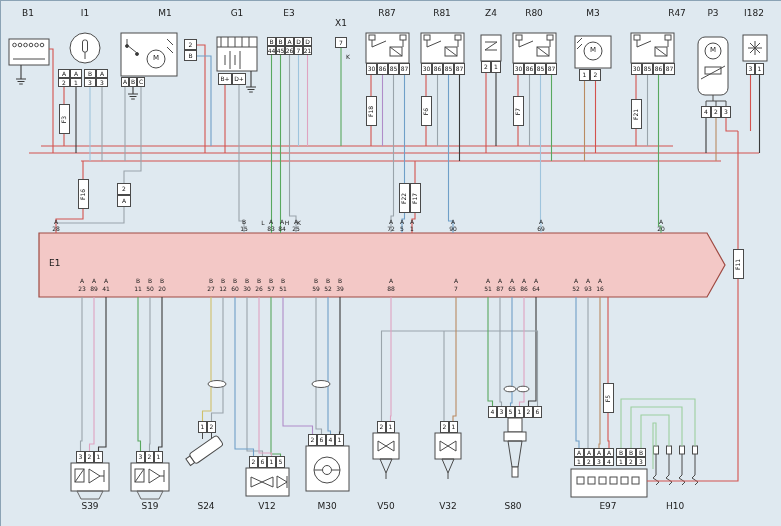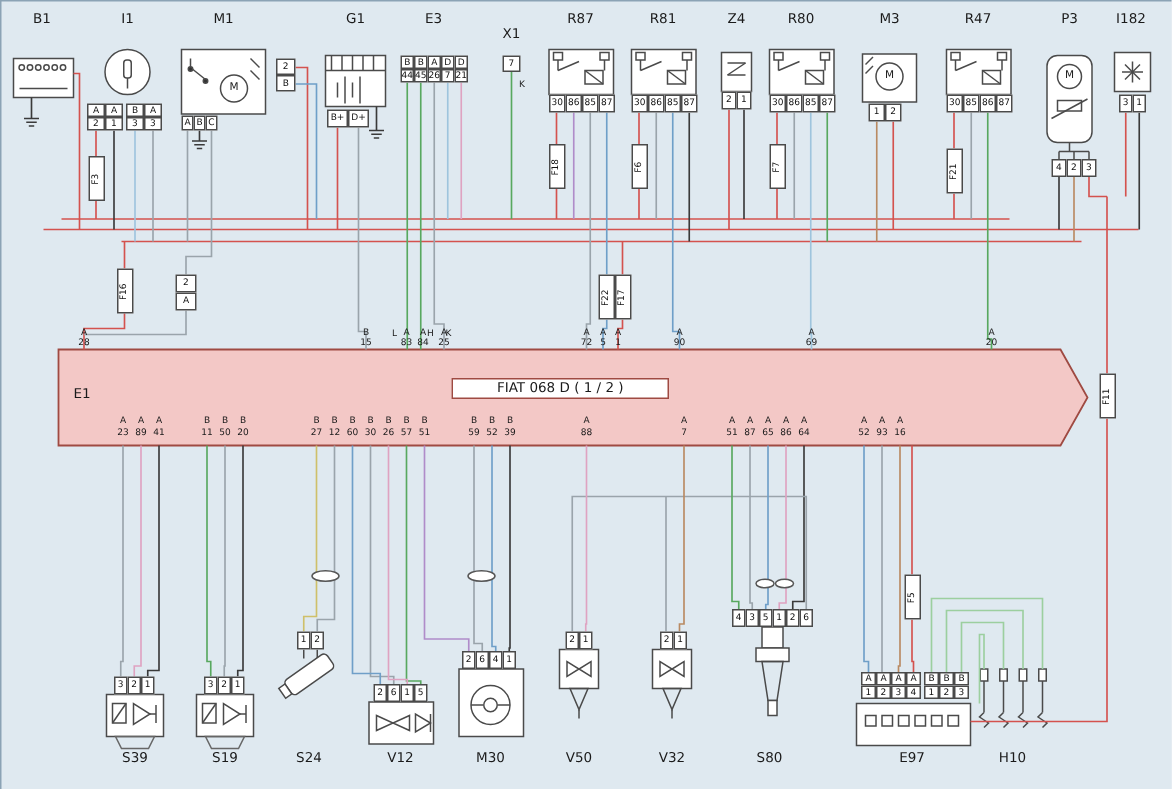--- a/index.html
+++ b/index.html
@@ -320,34 +320,33 @@
         <line x1="246.5" y1="88.5" x2="253.5" y2="88.5" stroke="#3a3a3a" stroke-width="1"></line>
         <line x1="248.2" y1="91" x2="251.8" y2="91" stroke="#3a3a3a" stroke-width="1"></line>
       </g>
       <g>
         <ellipse cx="216" cy="383" rx="9" ry="3.5" fill="#fff" stroke="#555"></ellipse>
         <ellipse cx="320" cy="383" rx="9" ry="3.5" fill="#fff" stroke="#555"></ellipse>
         <ellipse cx="509" cy="388" rx="6" ry="2.8" fill="#fff" stroke="#555"></ellipse>
         <ellipse cx="522" cy="388" rx="6" ry="2.8" fill="#fff" stroke="#555"></ellipse>
       </g>
     </svg>
-  <div class="ecu-title">FIAT 068 D ( 1 / 2 )</div>
   <div class="ecu-id">E1</div>
 <div class="lbl" style="left: 27px; top: 7px;">B1</div>
     <div class="lbl" style="left: 84px; top: 7px;">I1</div>
-    <div class="lbl" style="left: 148px; top: 7px;">M1</div>
+    <div class="lbl" style="left: 164px; top: 7px;">M1</div>
     <div class="lbl" style="left: 236px; top: 7px;">G1</div>
     <div class="lbl" style="left: 288px; top: 7px;">E3</div>
     <div class="lbl" style="left: 340px; top: 7px; margin-top: 10px;">X1</div>
     <div class="lbl" style="left: 386px; top: 7px;">R87</div>
     <div class="lbl" style="left: 441px; top: 7px;">R81</div>
     <div class="lbl" style="left: 490px; top: 7px;">Z4</div>
     <div class="lbl" style="left: 533px; top: 7px;">R80</div>
     <div class="lbl" style="left: 592px; top: 7px;">M3</div>
-    <div class="lbl" style="left: 651px; top: 7px;">R47</div>
+    <div class="lbl" style="left: 676px; top: 7px;">R47</div>
     <div class="lbl" style="left: 712px; top: 7px;">P3</div>
     <div class="lbl" style="left: 753px; top: 7px;">I182</div>
     <div class="lbl" style="left: 89px; top: 500px;">S39</div>
     <div class="lbl" style="left: 149px; top: 500px;">S19</div>
     <div class="lbl" style="left: 205px; top: 500px;">S24</div>
     <div class="lbl" style="left: 266px; top: 500px;">V12</div>
     <div class="lbl" style="left: 326px; top: 500px;">M30</div>
     <div class="lbl" style="left: 385px; top: 500px;">V50</div>
     <div class="lbl" style="left: 447px; top: 500px;">V32</div>
     <div class="lbl" style="left: 512px; top: 500px;">S80</div>

